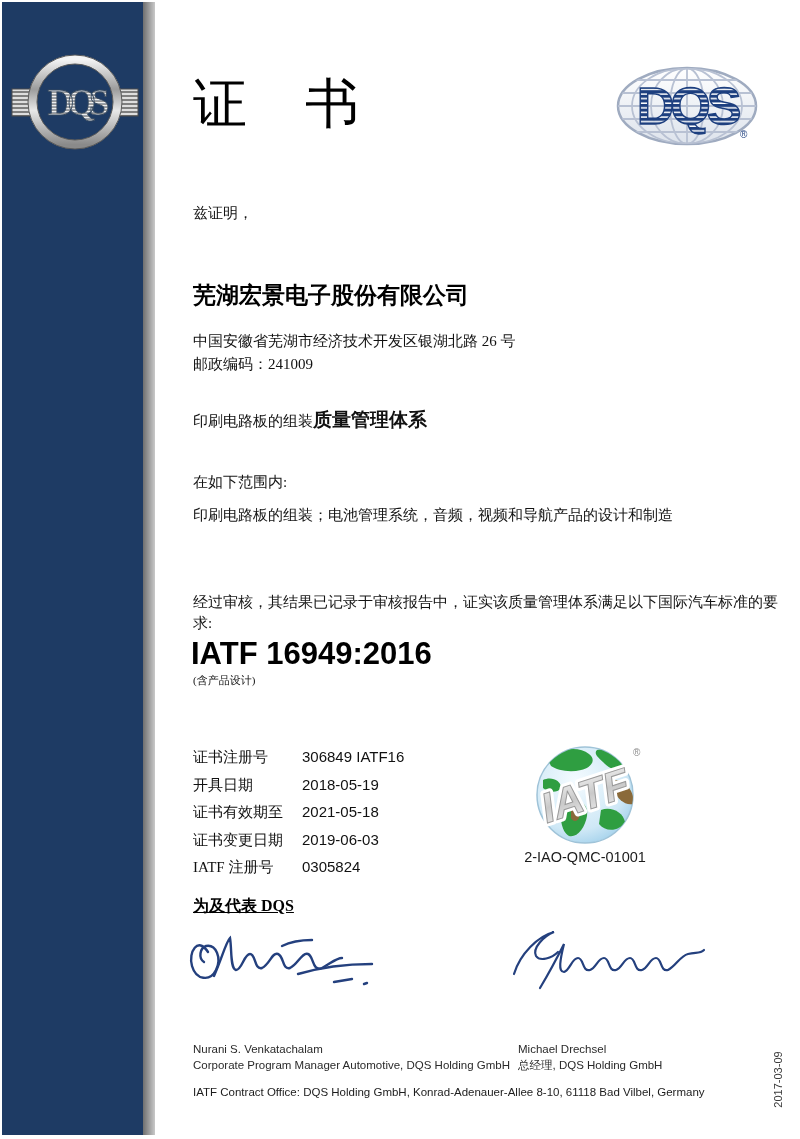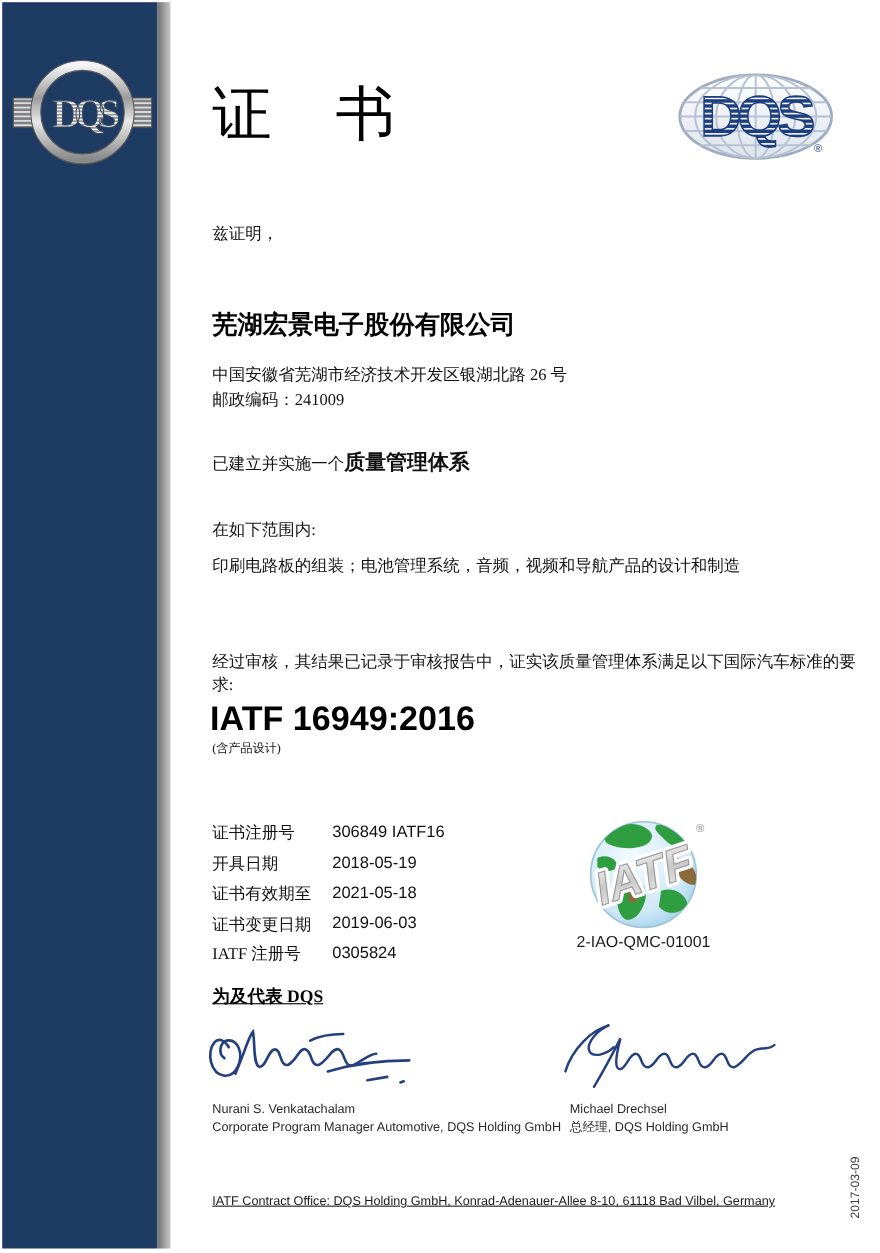--- a/index.html
+++ b/index.html
@@ -40,26 +40,26 @@
   .iatf-globe{position:absolute;left:527px;top:740px;}
   .iatf-code{position:absolute;left:505px;top:849px;width:160px;text-align:center;font-size:14.5px;
              font-family:"Liberation Sans","DejaVu Sans",sans-serif;color:#1c1c1c;}
 
   .issuer{position:absolute;left:193px;top:896px;font-size:16px;font-weight:bold;color:#000;text-decoration:underline;}
   .sig{position:absolute;}
   .sig-left{left:186px;top:928px;}
   .sig-right{left:500px;top:922px;}
 
   .sig-caption{position:absolute;font-size:11.5px;line-height:15.5px;
-               font-family:"Liberation Sans","DejaVu Sans",sans-serif;color:#2a2a2a;}
+               font-family:"Liberation Sans","DejaVu Sans",sans-serif;color:#2a2a2a;margin-top:40px;}
   .cap-left{left:193px;top:1002px;width:320px;}
   .cap-right{left:518px;top:1002px;width:260px;}
 
   .footer{position:absolute;left:193px;top:1086px;width:560px;font-size:11.5px;
-          font-family:"Liberation Sans","DejaVu Sans",sans-serif;color:#1c1c1c;text-decoration:underline;}
+          font-family:"Liberation Sans","DejaVu Sans",sans-serif;color:#1c1c1c;}
 
   .side-date{position:absolute;left:748px;top:1073px;width:60px;height:13px;text-align:center;
              font-size:11px;font-family:"Liberation Sans","DejaVu Sans",sans-serif;color:#3c3c3c;
              transform:rotate(-90deg);transform-origin:center;}
 </style>
 </head>
 <body>
 
 <div id="page">
 
@@ -131,21 +131,21 @@
 
   <div class="txt" style="top:203px;">兹证明，</div>
 
   <div class="company-name">芜湖宏景电子股份有限公司</div>
   <div class="addr">
     <div>中国安徽省芜湖市经济技术开发区银湖北路 26 号</div>
     <div>邮政编码：241009</div>
   </div>
 
   <div class="impl">
-    <span>已建立并实施一个</span><b>质量管理体系</b>
+    <span>印刷电路板的组装</span><b>质量管理体系</b>
   </div>
 
   <div class="txt" style="top:472px;">在如下范围内:</div>
   <div class="txt" style="top:493px;width:580px;margin-top:12px;">印刷电路板的组装；电池管理系统，音频，视频和导航产品的设计和制造</div>
 
   <div class="txt" style="top:592px;width:590px;">经过审核，其结果已记录于审核报告中，证实该质量管理体系满足以下国际汽车标准的要求:</div>
 
   <div class="standard">IATF 16949:2016</div>
   <div class="standard-note">(含产品设计)</div>
 

